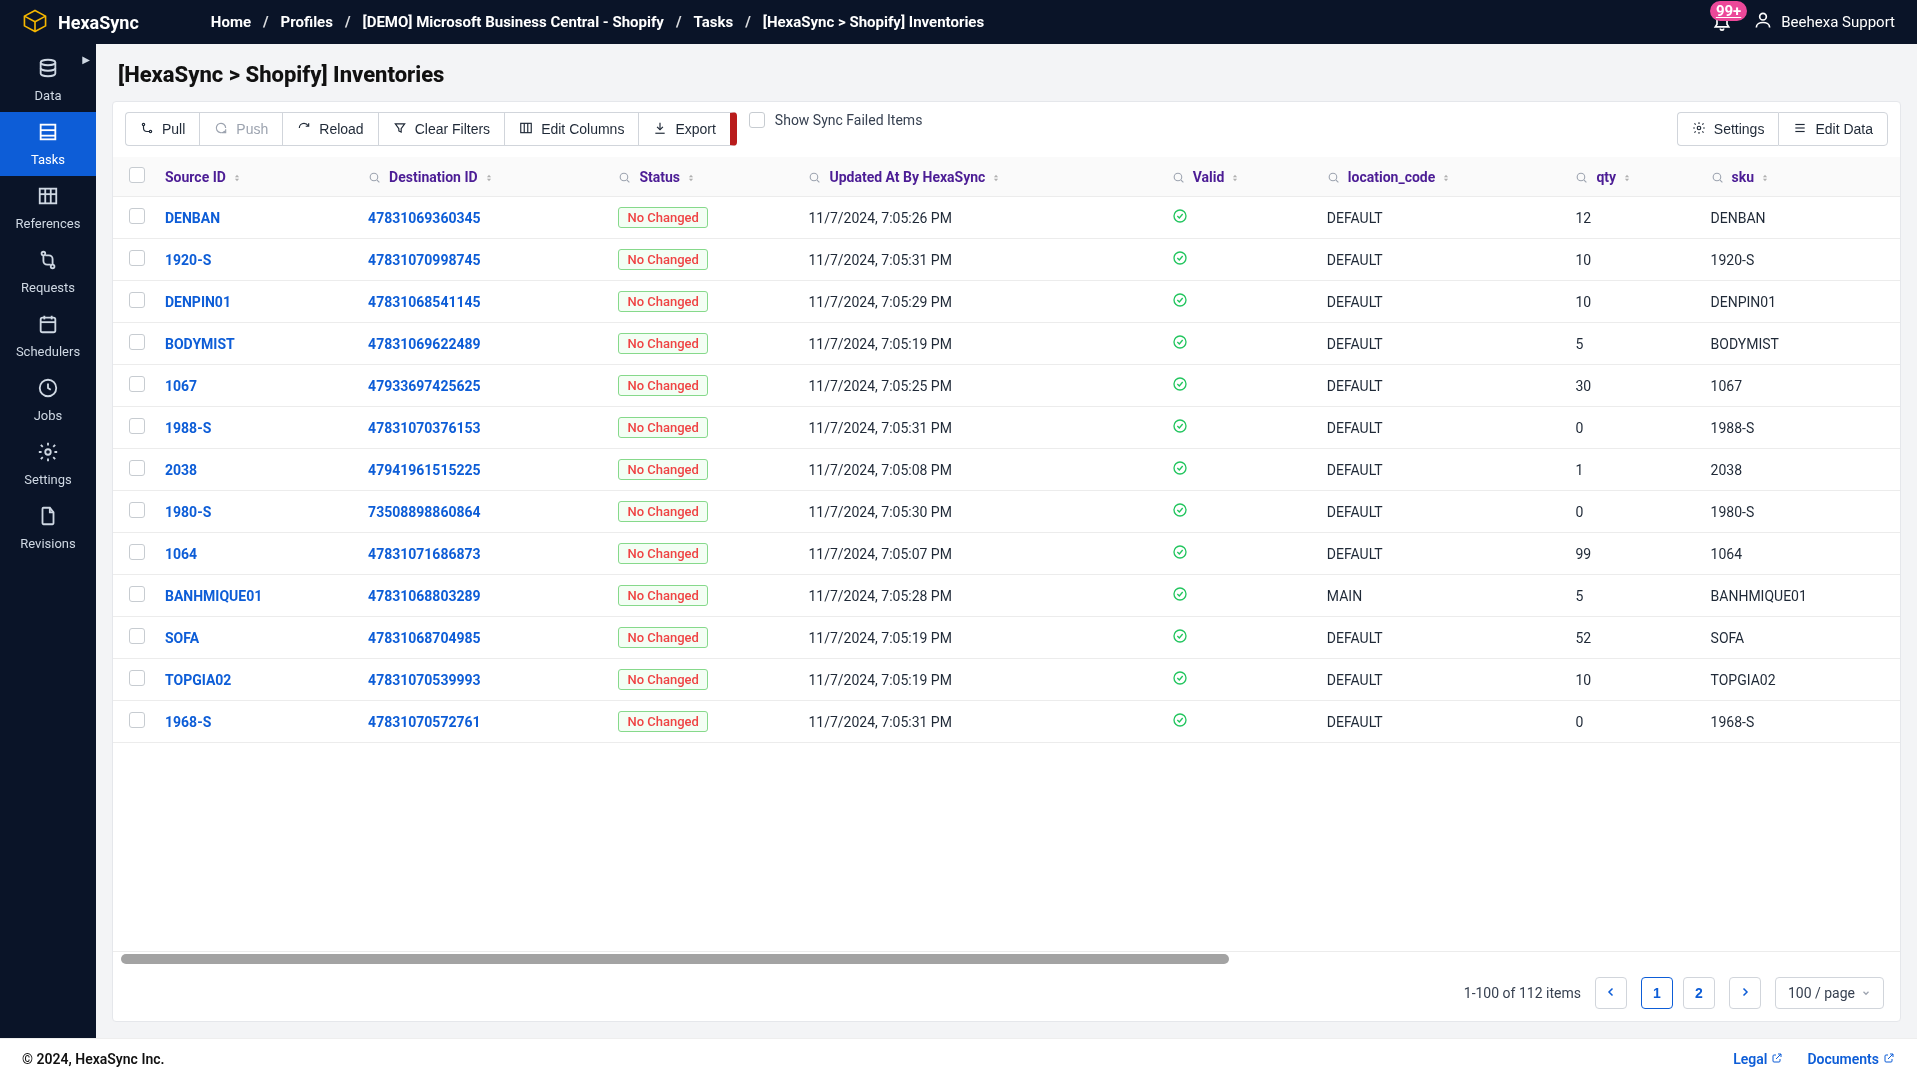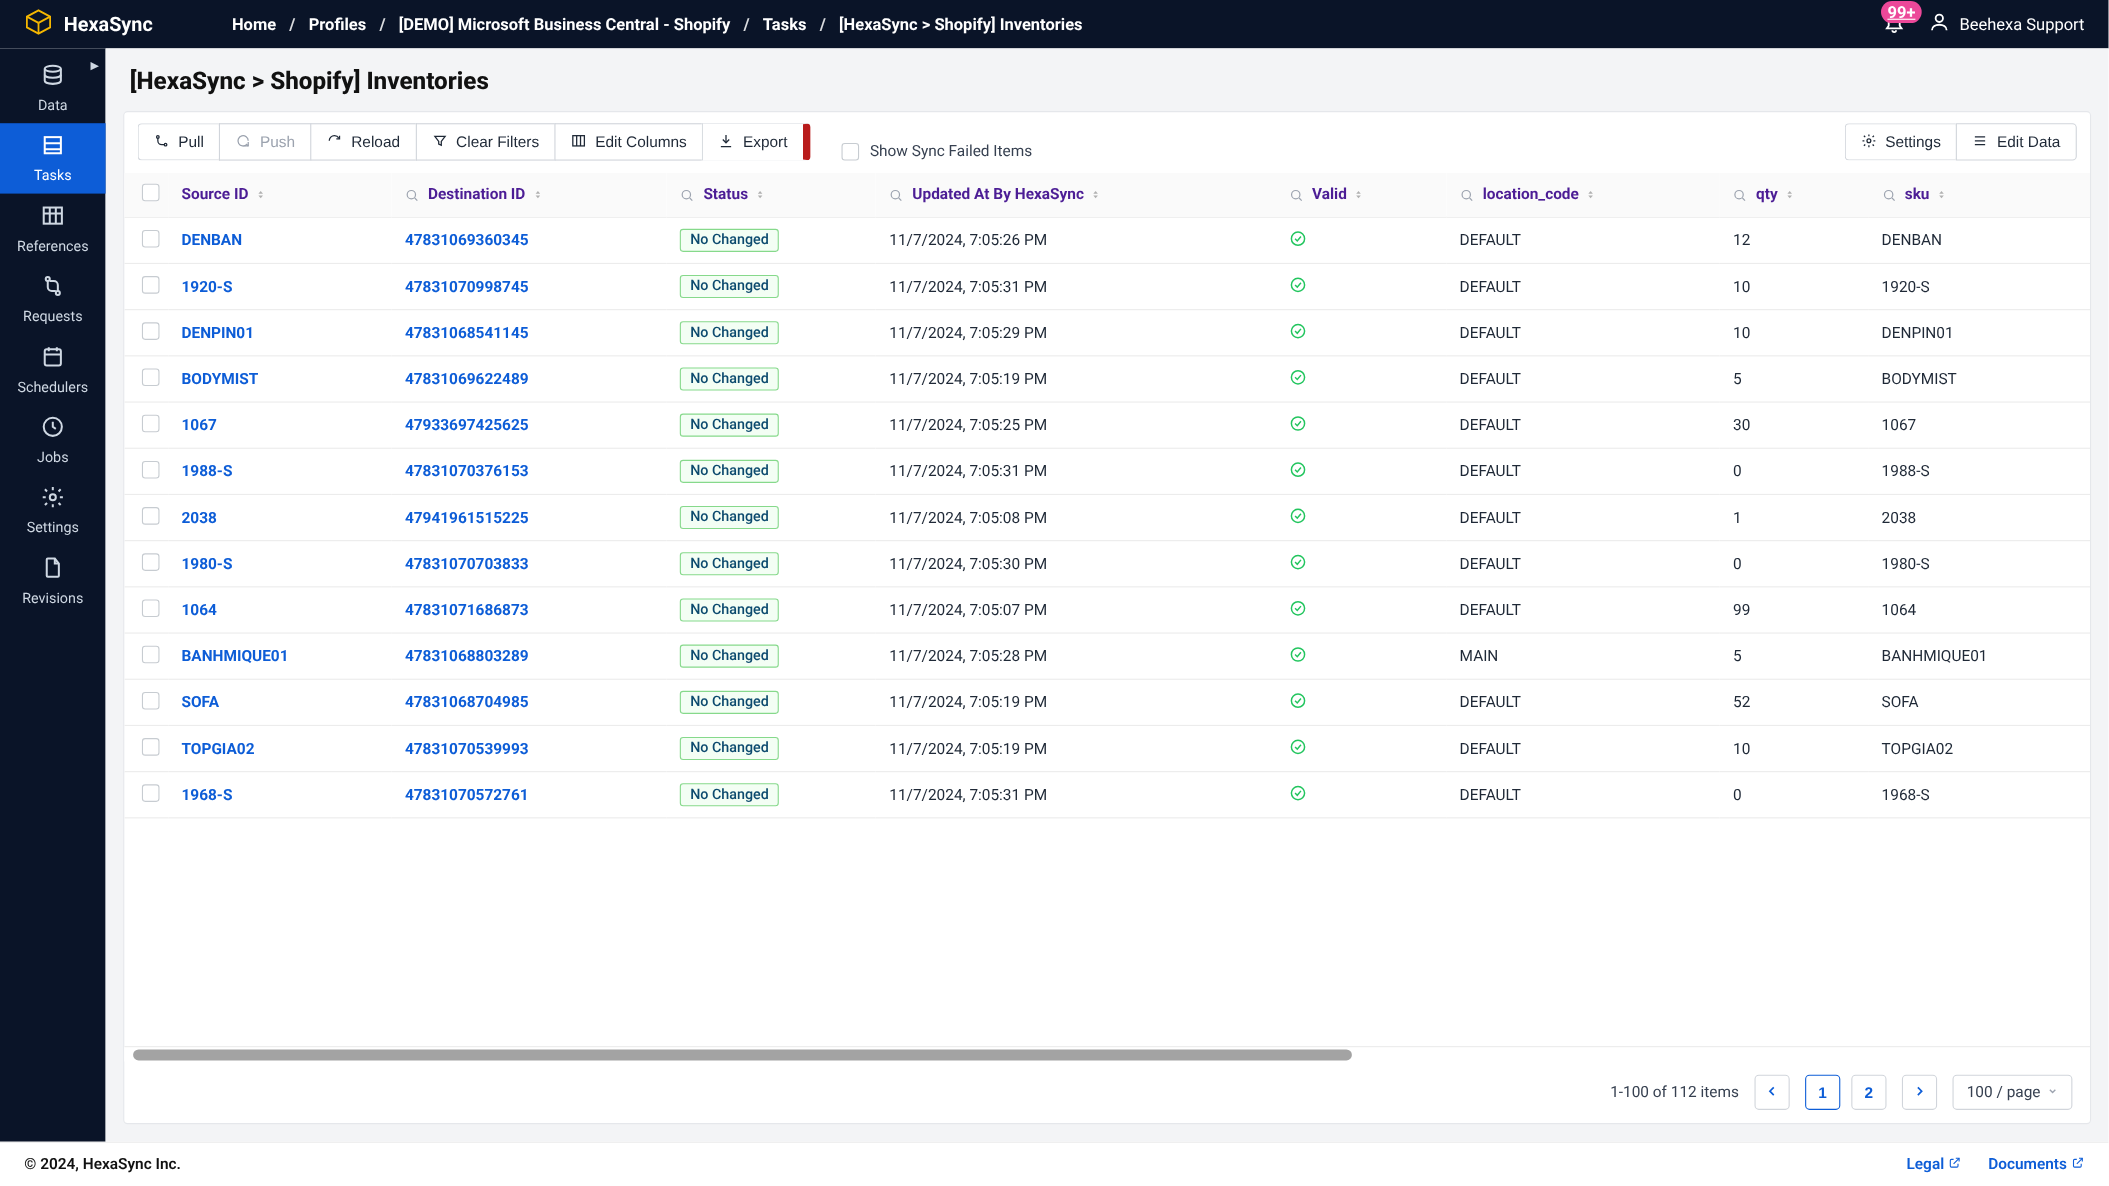--- a/index.html
+++ b/index.html
@@ -72,21 +72,21 @@
     background:#fff;
     border:1px solid #e5e7eb;
     border-radius:4px;
     flex:1 1 auto;
     display:flex;
     flex-direction:column;
     min-height:0;
   }
 
   
-  .toolbar { display:flex; align-items:flex-end; padding:10px 12px; gap:16px; border-bottom:1px solid transparent; }
+  .toolbar { display:flex; align-items:flex-start; padding:10px 12px; gap:0; border-bottom:1px solid transparent; }
   .btn-group { display:flex; }
   .btn {
     display:flex; align-items:center; gap:8px;
     height:34px; padding:0 14px;
     border:1px solid #d1d5db; background:#fff;
     font-size:14px; color:#1f2937; cursor:pointer;
     border-right:none;
   }
   .btn:last-child { border-right:7px solid #b91c1c; }
   .btn.disabled { color:#9ca3af; cursor:default; }
@@ -116,21 +116,21 @@
   tbody td {
     padding:10px 12px;
     border-bottom:1px solid #ececec;
     font-size:14px;
     vertical-align:middle;
     white-space:nowrap;
   }
   .linkcell { color:#0d5dd7; font-weight:700; }
   .status-chip {
     display:inline-block; padding:2px 8px;
-    border:1px solid #86d98b; color:#0c4a6e; background:#f3fef4;
+    border:1px solid #86d98b; color:#ef4444; background:#f3fef4;
     border-radius:3px; font-size:13px; font-weight:500;
   }
   .valid-icon { color:#22c55e; }
 
   .hscroll {
     height:14px; background:#fff; position:relative;
     border-top:1px solid #ececec;
   }
   .hscroll-thumb { position:absolute; left:8px; top:2px; height:10px; width:62%; background:#a3a3a3; border-radius:999px; }
 
@@ -544,21 +544,21 @@
                       <circle cx="12" cy="12" r="9"></circle>
                       <path d="M8 12l3 3 5-6"></path>
                     </svg></span></td>
                 <td>DEFAULT</td>
                 <td>1</td>
                 <td>2038</td>
               </tr>
               <tr>
                 <td class="td-chk"><span class="chk"></span></td>
                 <td><span class="linkcell">1980-S</span></td>
-                <td><span class="linkcell">47831070703833</span></td>
+                <td><span class="linkcell">73508898860864</span></td>
                 <td><span class="status-chip">No Changed</span></td>
                 <td>11/7/2024, 7:05:30 PM</td>
                 <td><span class="valid-icon"><svg width="16" height="16" viewBox="0 0 24 24" fill="none" stroke="#22c55e" stroke-width="2">
                       <circle cx="12" cy="12" r="9"></circle>
                       <path d="M8 12l3 3 5-6"></path>
                     </svg></span></td>
                 <td>DEFAULT</td>
                 <td>0</td>
                 <td>1980-S</td>
               </tr>

